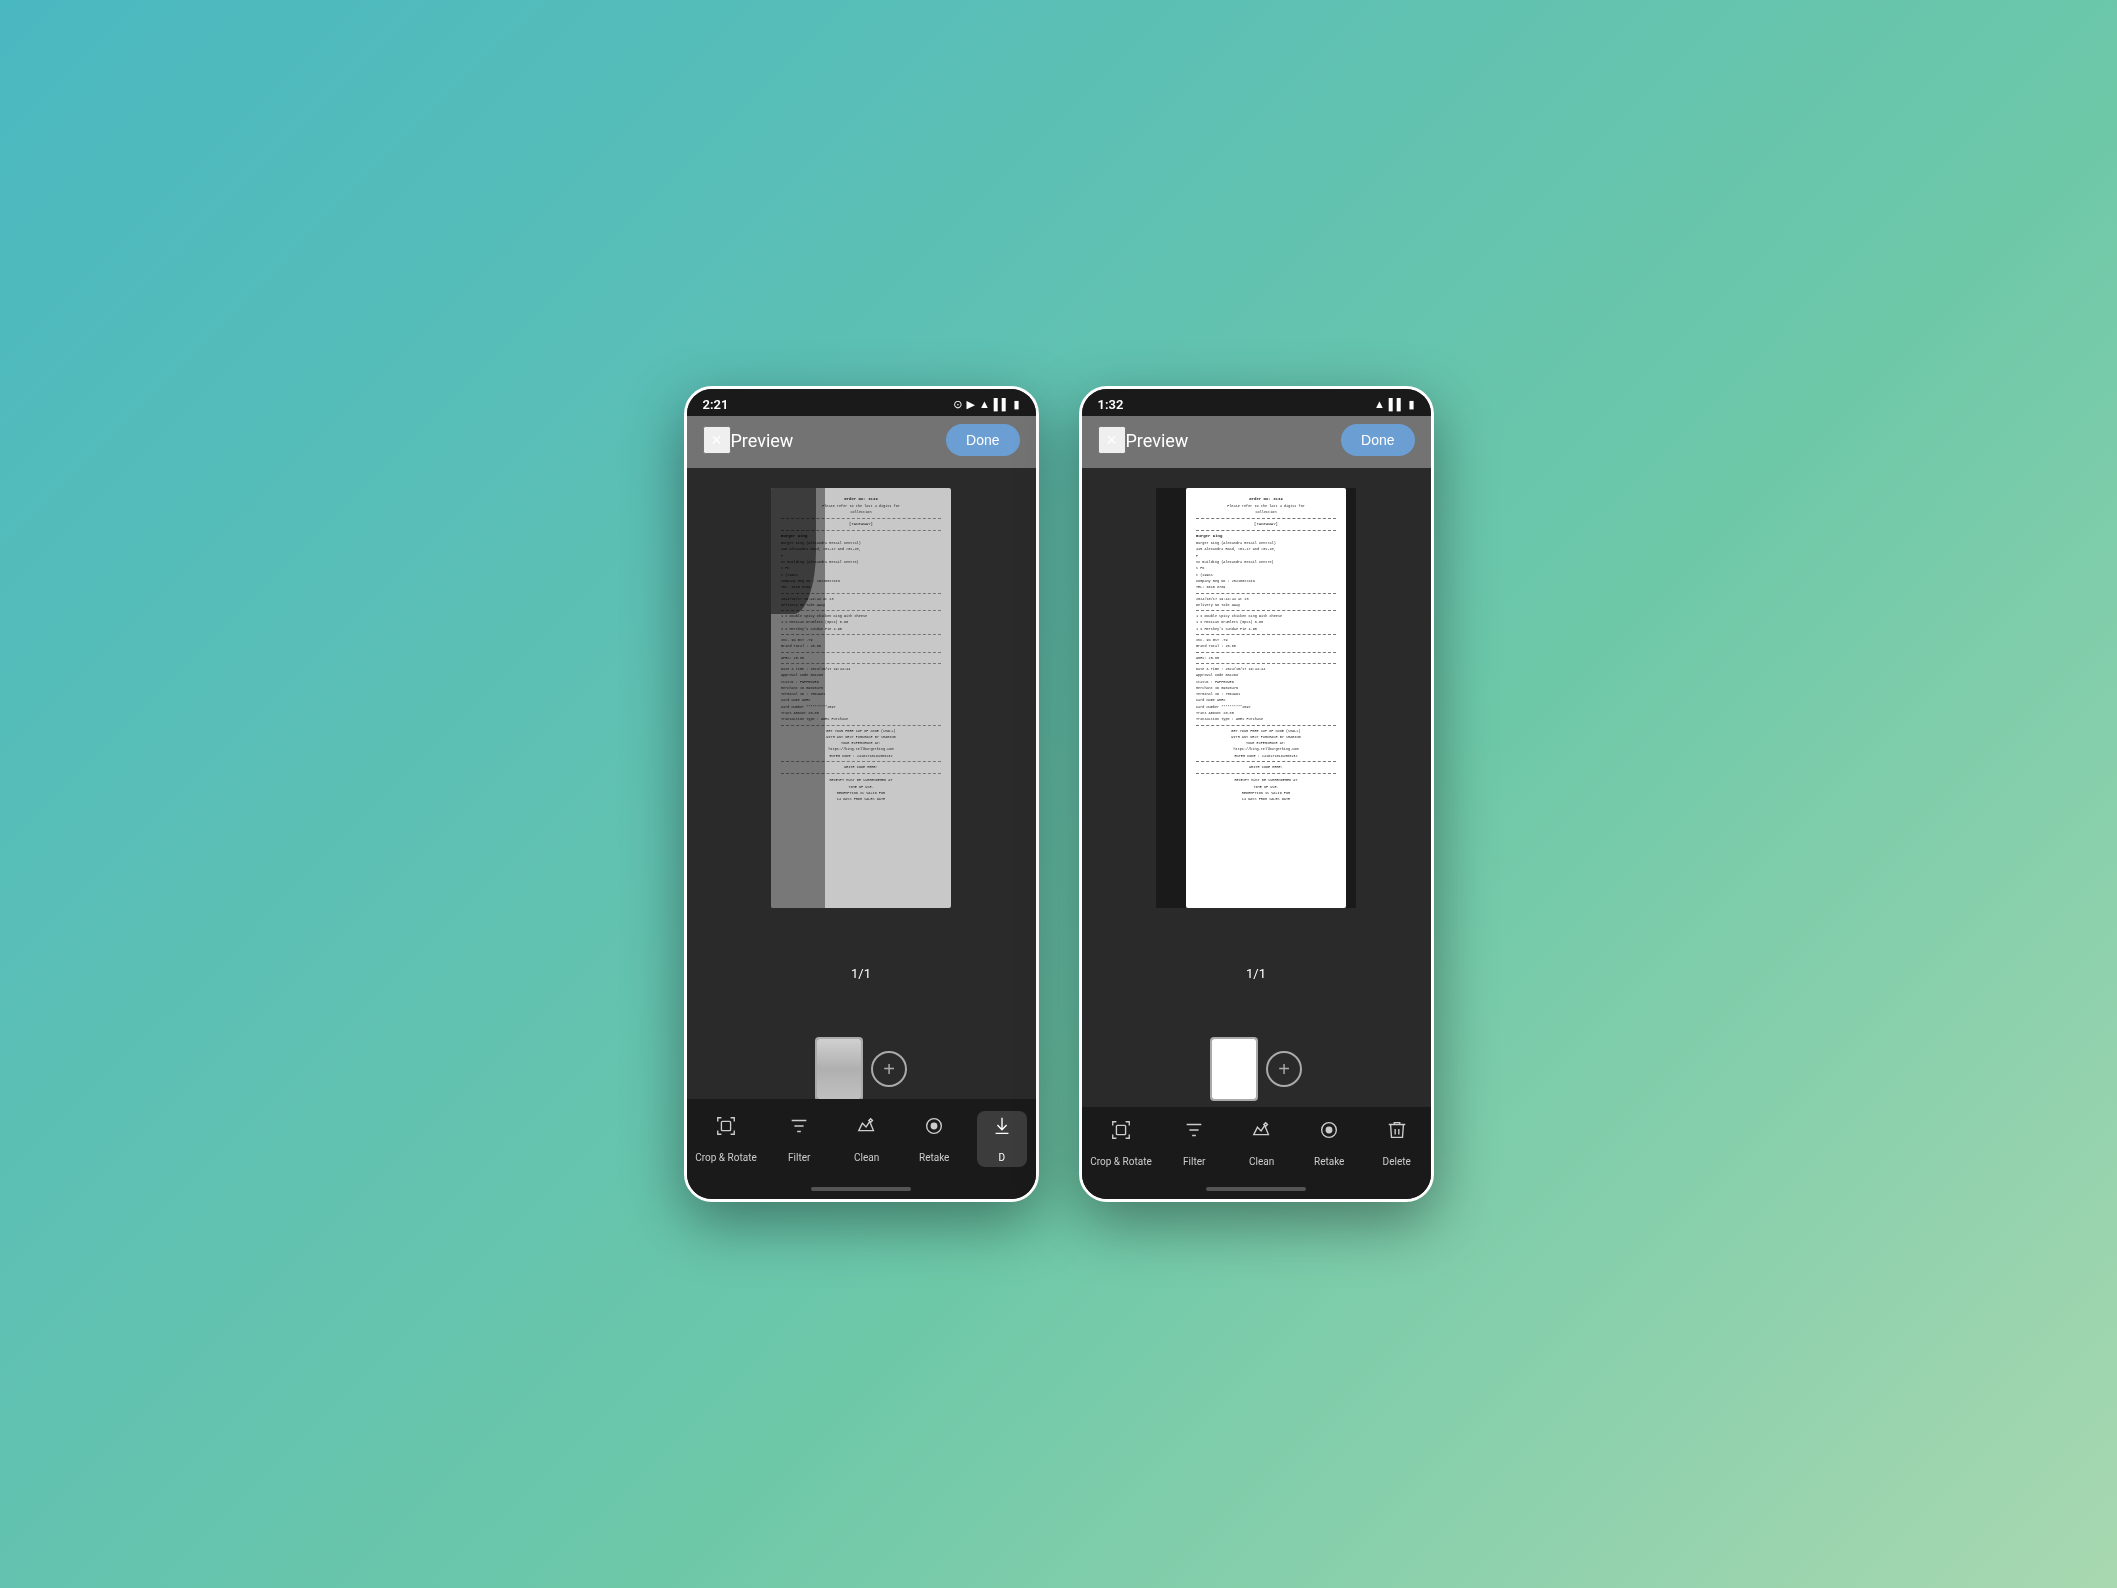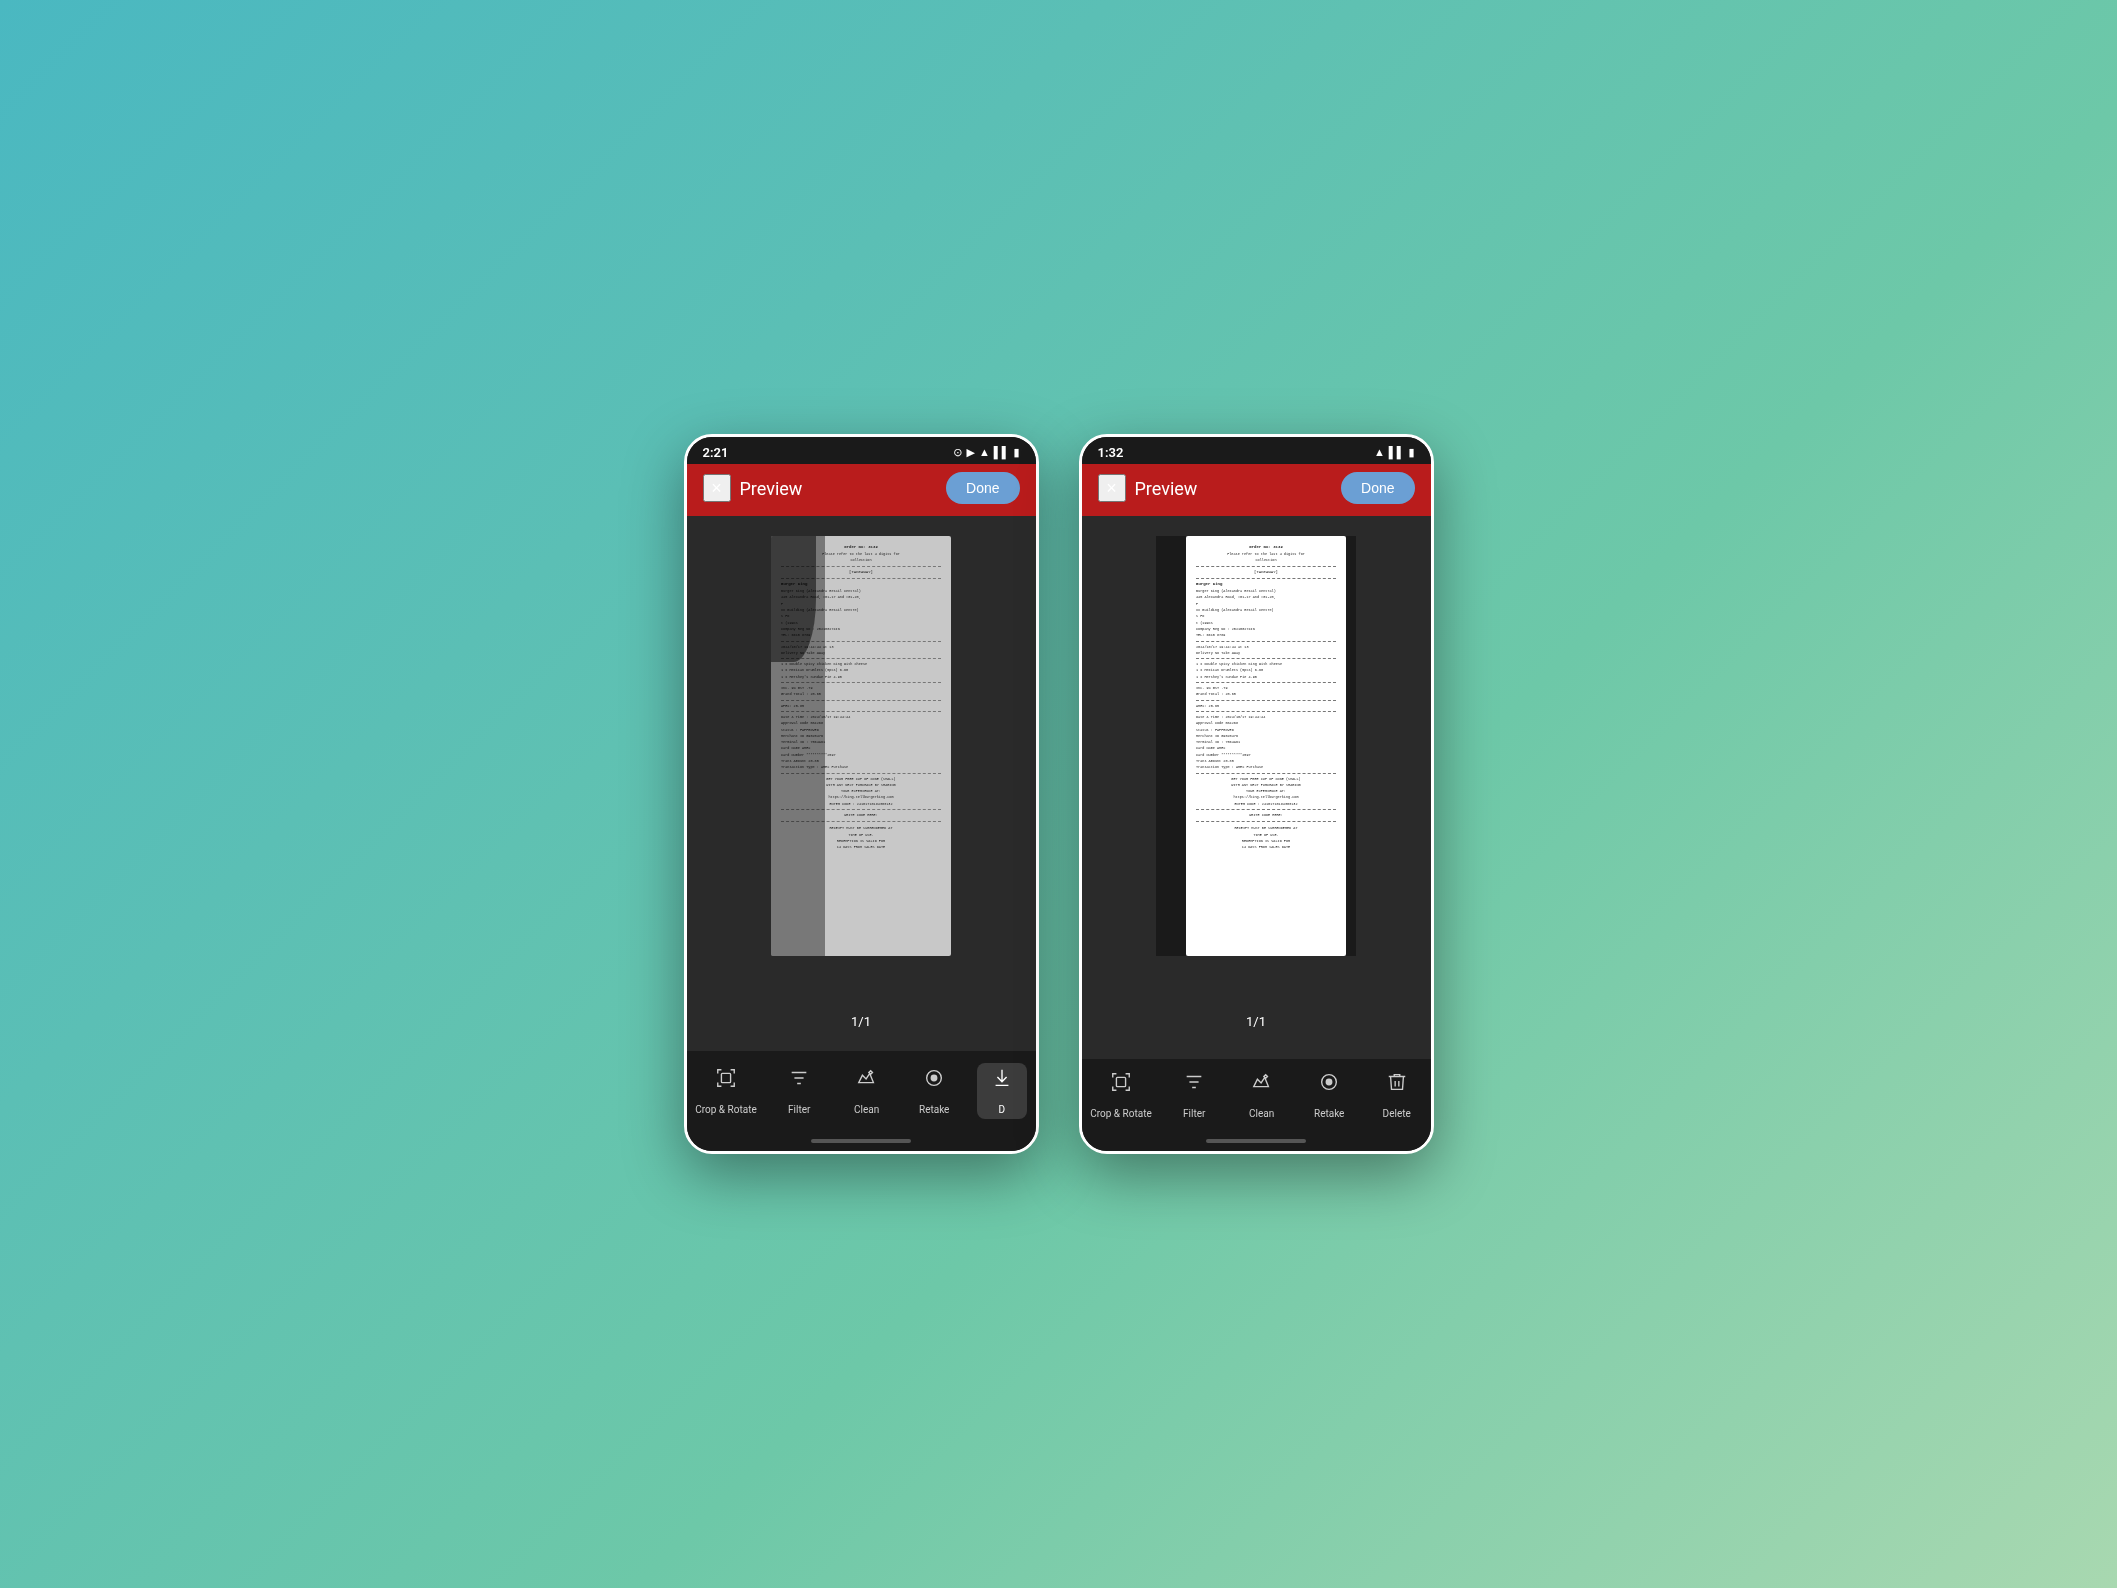--- a/index.html
+++ b/index.html
@@ -14,21 +14,21 @@
     }
 
     .phones-container {
       display: flex;
       gap: 40px;
       align-items: center;
     }
 
     .phone {
       width: 355px;
-      height: 720px;
+      height: 816px;
       background: #1a1a1a;
       border-radius: 28px;
       overflow: hidden;
       box-shadow: 0 20px 60px rgba(0,0,0,0.4);
       display: flex;
       flex-direction: column;
       border: 3px solid #fff;
     }
 
     
@@ -50,25 +50,25 @@
       gap: 4px;
       align-items: center;
     }
     .status-icon {
       color: #fff;
       font-size: 11px;
     }
 
     
     .top-bar {
-      background: #b91c1c;
+      background: #737373;
       padding: 8px 16px 12px;
       display: flex;
       align-items: center;
-      gap: 9px;
+      gap: 0;
       flex-shrink: 0;
     }
     .close-btn {
       color: #fff;
       font-size: 18px;
       cursor: pointer;
       width: 28px;
       height: 28px;
       display: flex;
       align-items: center;

